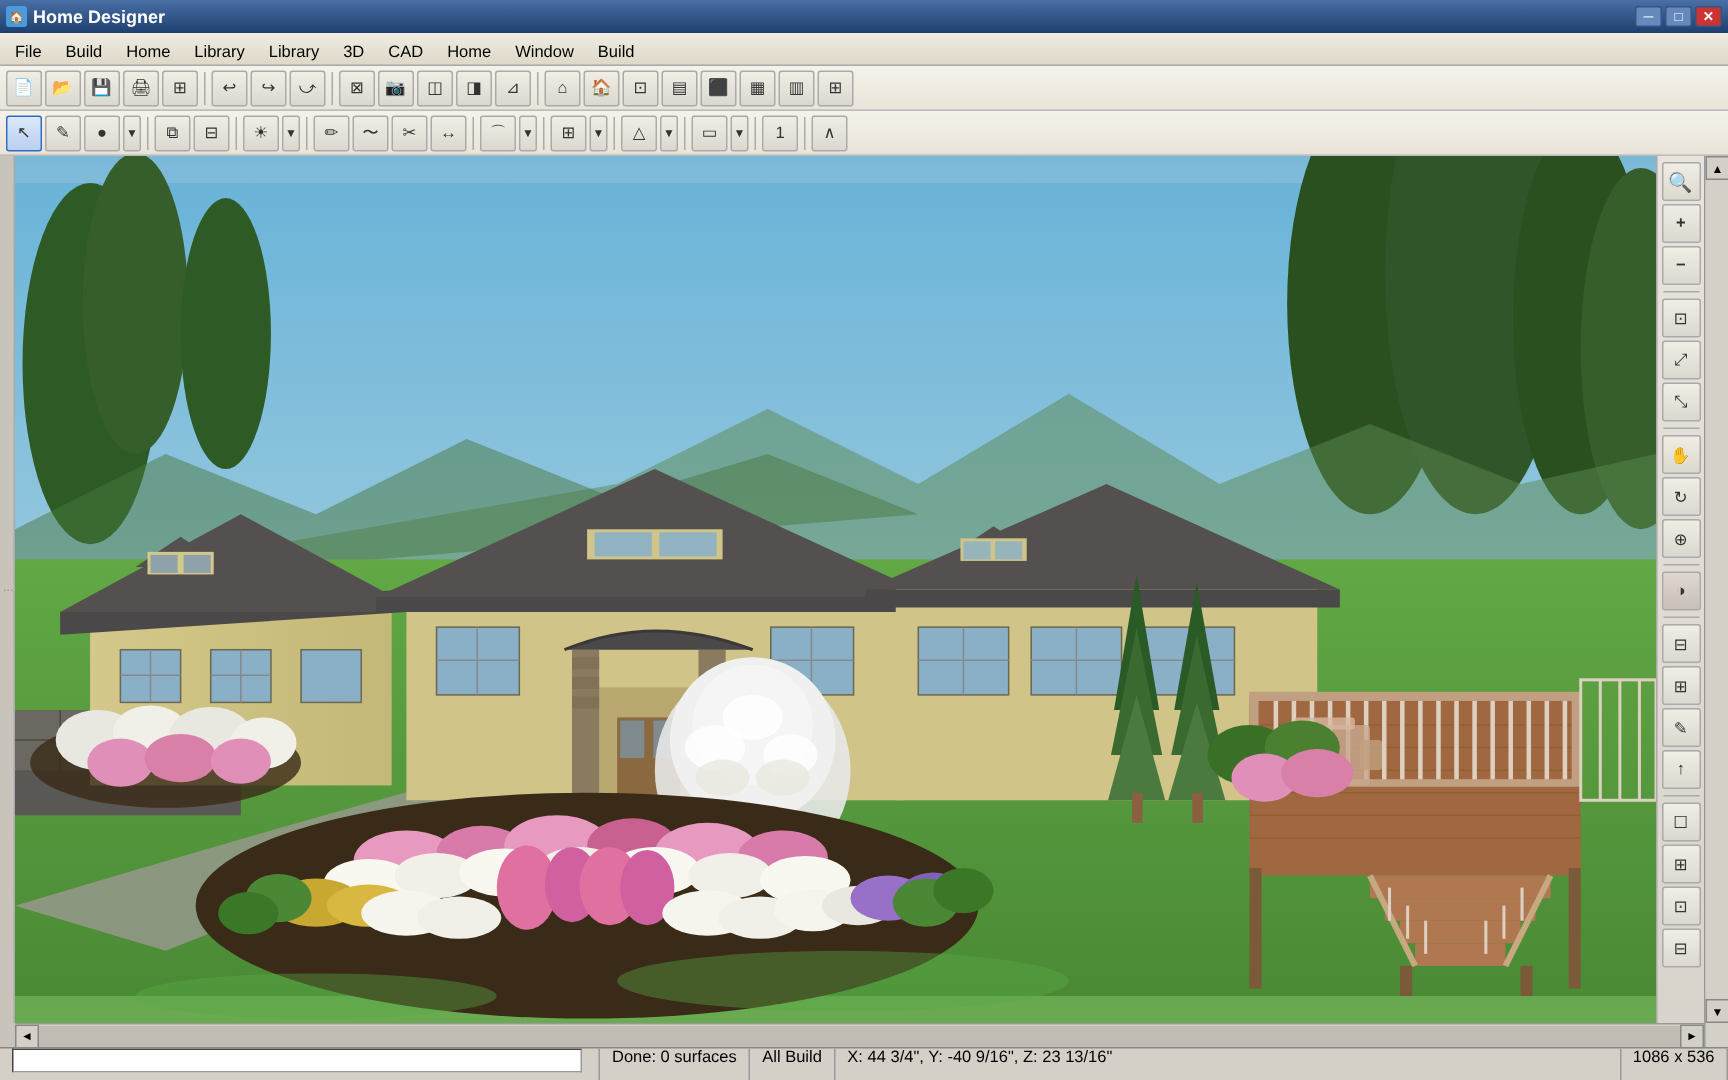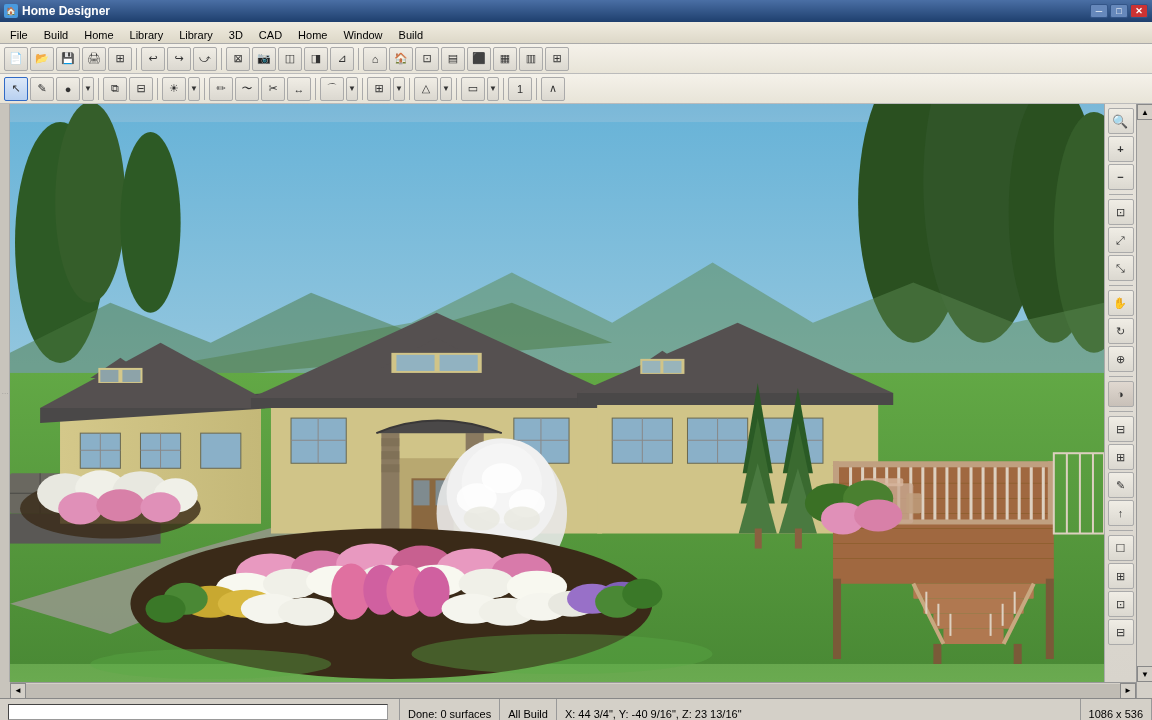--- a/index.html
+++ b/index.html
@@ -65,21 +65,21 @@
     
     #right-scroll { width: 16px; background: #d4d0c8; border-left: 1px solid #999; display: flex; flex-direction: column; }
     .scroll-btn { width: 16px; height: 16px; background: #d4d0c8; border: 1px solid #888; display: flex; align-items: center; justify-content: center; font-size: 8px; cursor: pointer; }
     .scroll-track { flex: 1; background: #e8e4e0; }
     
     
     #statusbar {
       width: 100%; height: 22px; background: #d4d0c8; border-top: 1px solid #888;
       display: flex; align-items: center; font-size: 11px; color: #000;
     }
-    .status-field { padding: 0 8px; border-right: 1px solid #999; height: 100%; display: flex; align-items: flex-end; }
+    .status-field { padding: 0 8px; border-right: 1px solid #999; height: 100%; display: flex; align-items: flex-start; }
     .status-main { flex: 0 0 400px; }
     #canvas-h-scroll { flex: 1; height: 16px; background: #d4d0c8; border-top: 1px solid #999; display: flex; align-items: center; }
   </style>
 </head>
 <body>
 
 <div id="titlebar">
   <div id="titlebar-left">
     <div id="titlebar-icon">🏠</div>
     <span>Home Designer</span>

